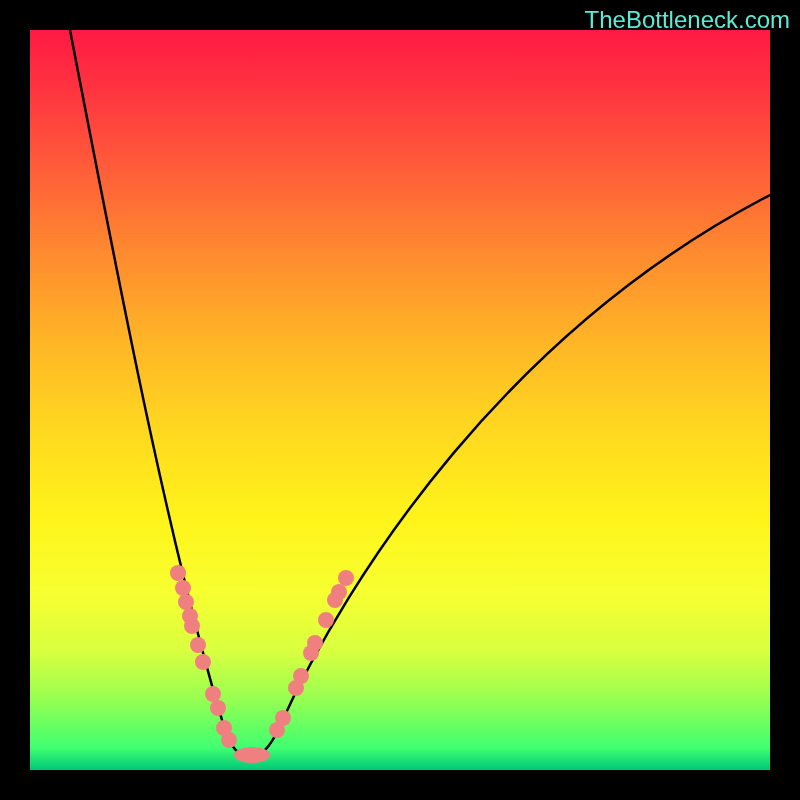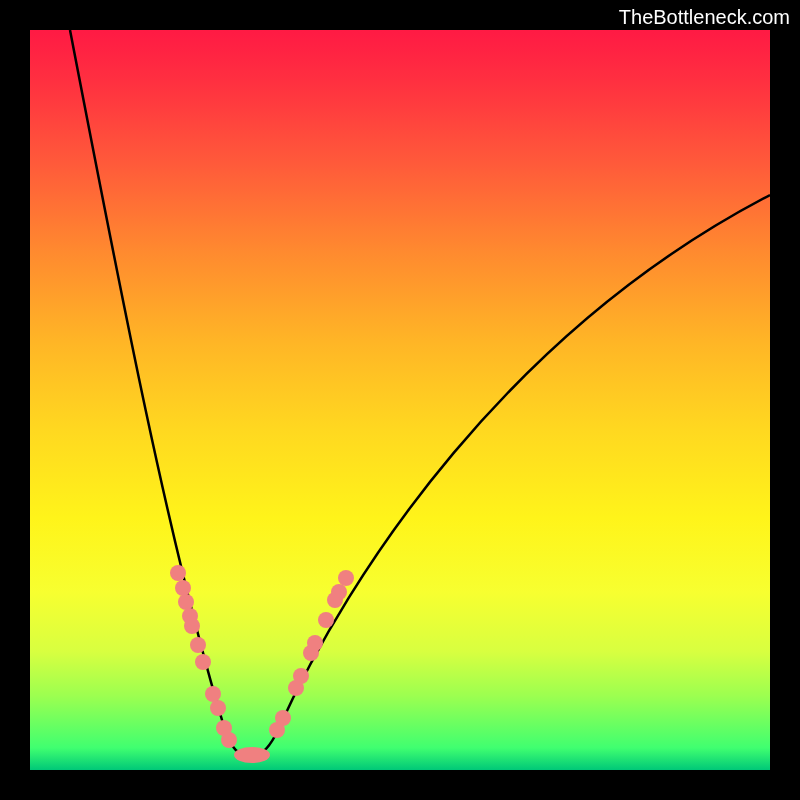--- a/index.html
+++ b/index.html
@@ -46,22 +46,22 @@
       #d8ff40 84%,
       #9cff50 90%,
       #40ff70 97%,
       #00c878 100%
     );
   }
   .watermark {
     position: absolute;
     top: 6px;
     right: 10px;
-    color: #ffffff;
-    font-size: 20px;
+    color: #5eead4;
+    font-size: 24px;
     font-weight: 500;
   }
   svg.curve {
     position: absolute;
     left: 0;
     top: 0;
   }
   .dot {
     fill: #f08080;
   }

